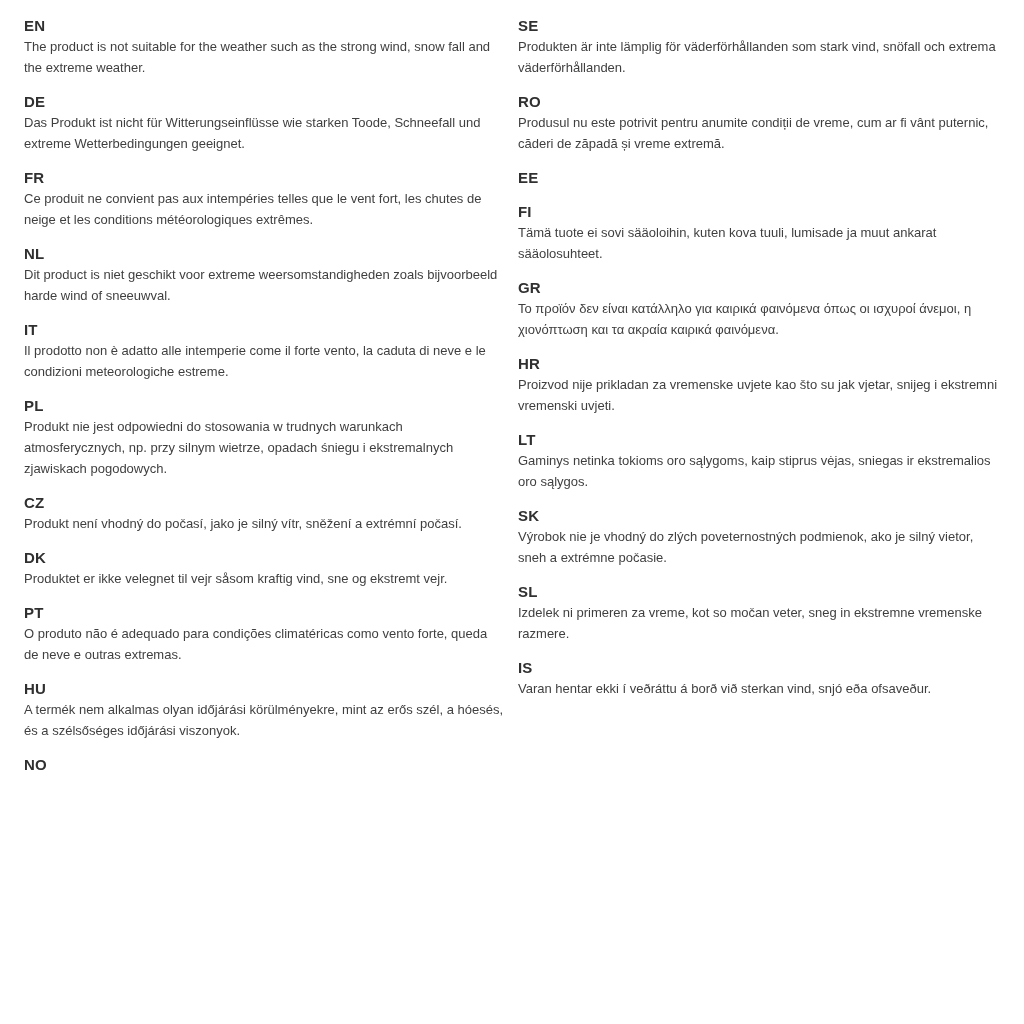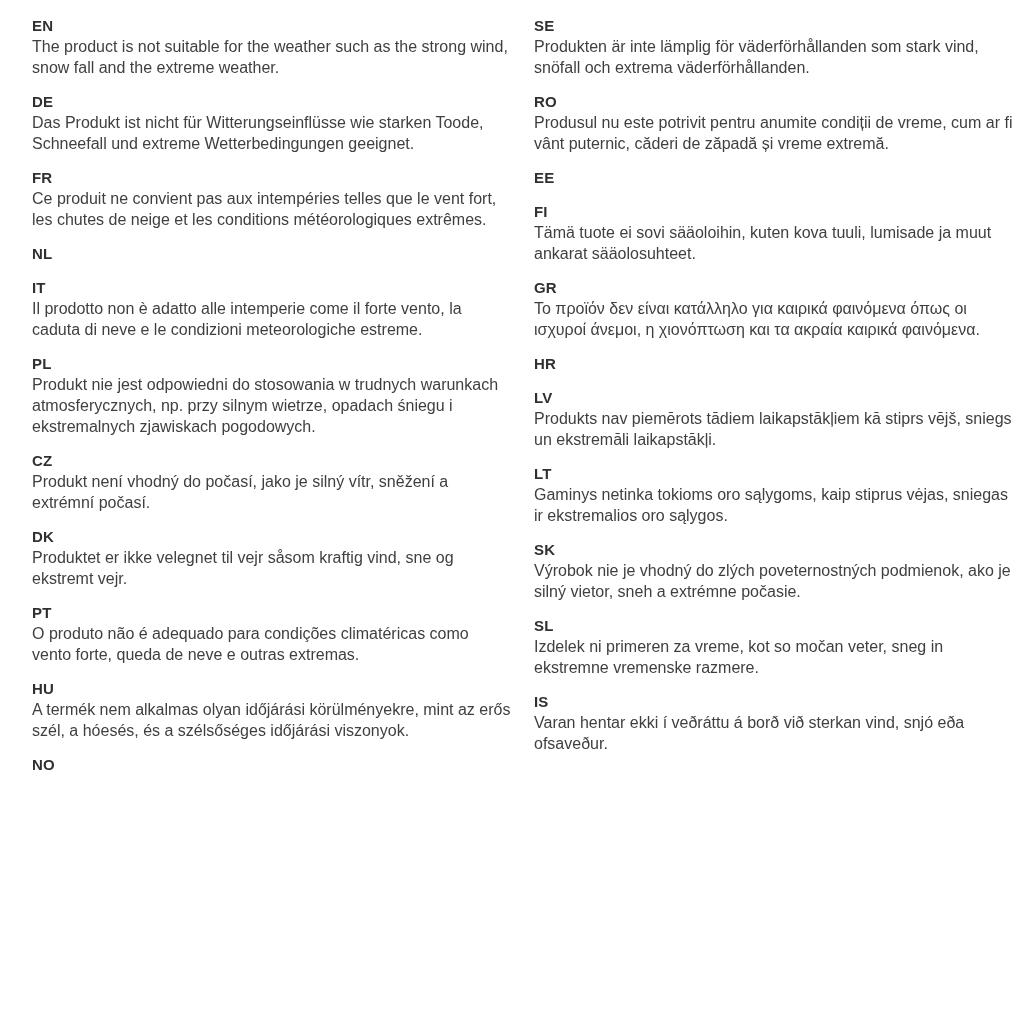--- a/index.html
+++ b/index.html
@@ -16,35 +16,34 @@
     overflow: hidden;
   }
   .page {
     display: flex;
     gap: 14px;
     padding: 15px 26px 10px 24px;
   }
   .col {
     width: 480px;
     flex: 0 0 480px;
-    margin-left: 8px;
   }
   .entry {
     margin: 0 0 13px 0;
   }
   .code {
     font-size: 15px;
     line-height: 21px;
     font-weight: 700;
     color: #303030;
     margin: 0;
     letter-spacing: 0.2px;
   }
   .text {
-    font-size: 16px;
+    font-size: 13px;
     line-height: 21px;
     font-weight: 400;
     margin: 0;
     color: #3f3f3f;
   }
 </style>
 </head>
 <body>
 
 <div class="page">
@@ -57,20 +56,21 @@
     <section class="entry">
       <h2 class="code">DE</h2>
       <p class="text">Das Produkt ist nicht für Witterungseinflüsse wie starken Toode, Schneefall und extreme Wetterbedingungen geeignet.</p>
     </section>
     <section class="entry">
       <h2 class="code">FR</h2>
       <p class="text">Ce produit ne convient pas aux intempéries telles que le vent fort, les chutes de neige et les conditions météorologiques extrêmes.</p>
     </section>
     <section class="entry">
       <h2 class="code">NL</h2>
+      <p class="text">Dit product is niet geschikt voor extreme weersomstandigheden zoals bijvoorbeeld harde wind of sneeuwval.</p>
     </section>
     <section class="entry">
       <h2 class="code">IT</h2>
       <p class="text">Il prodotto non è adatto alle intemperie come il forte vento, la caduta di neve e le condizioni meteorologiche estreme.</p>
     </section>
     <section class="entry">
       <h2 class="code">PL</h2>
       <p class="text">Produkt nie jest odpowiedni do stosowania w trudnych warunkach atmosferycznych, np. przy silnym wietrze, opadach śniegu i ekstremalnych zjawiskach pogodowych.</p>
     </section>
     <section class="entry">
@@ -109,24 +109,21 @@
     <section class="entry">
       <h2 class="code">FI</h2>
       <p class="text">Tämä tuote ei sovi sääoloihin, kuten kova tuuli, lumisade ja muut ankarat sääolosuhteet.</p>
     </section>
     <section class="entry">
       <h2 class="code">GR</h2>
       <p class="text">Το προϊόν δεν είναι κατάλληλο για καιρικά φαινόμενα όπως οι ισχυροί άνεμοι, η χιονόπτωση και τα ακραία καιρικά φαινόμενα.</p>
     </section>
     <section class="entry">
       <h2 class="code">HR</h2>
-    </section>
-    <section class="entry">
-      <h2 class="code">LV</h2>
-      <p class="text">Produkts nav piemērots tādiem laikapstākļiem kā stiprs vējš, sniegs un ekstremāli laikapstākļi.</p>
+      <p class="text">Proizvod nije prikladan za vremenske uvjete kao što su jak vjetar, snijeg i ekstremni vremenski uvjeti.</p>
     </section>
     <section class="entry">
       <h2 class="code">LT</h2>
       <p class="text">Gaminys netinka tokioms oro sąlygoms, kaip stiprus vėjas, sniegas ir ekstremalios oro sąlygos.</p>
     </section>
     <section class="entry">
       <h2 class="code">SK</h2>
       <p class="text">Výrobok nie je vhodný do zlých poveternostných podmienok, ako je silný vietor, sneh a extrémne počasie.</p>
     </section>
     <section class="entry">

